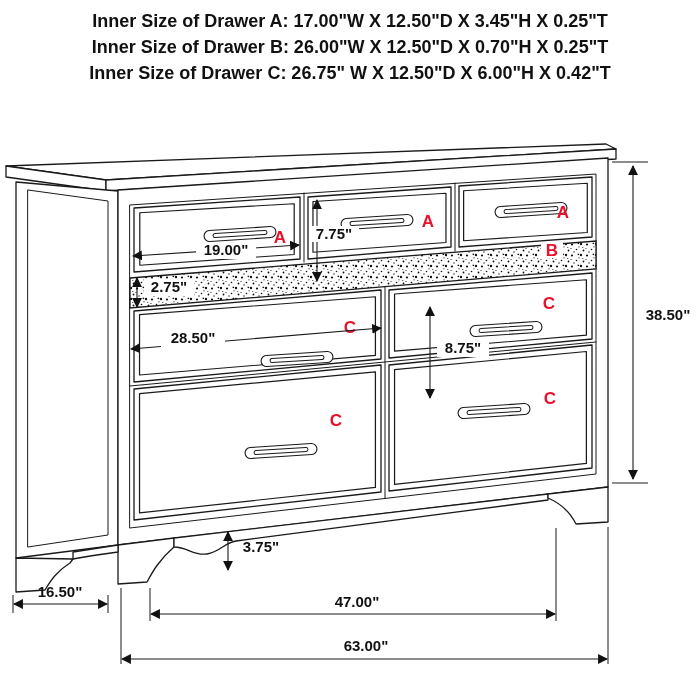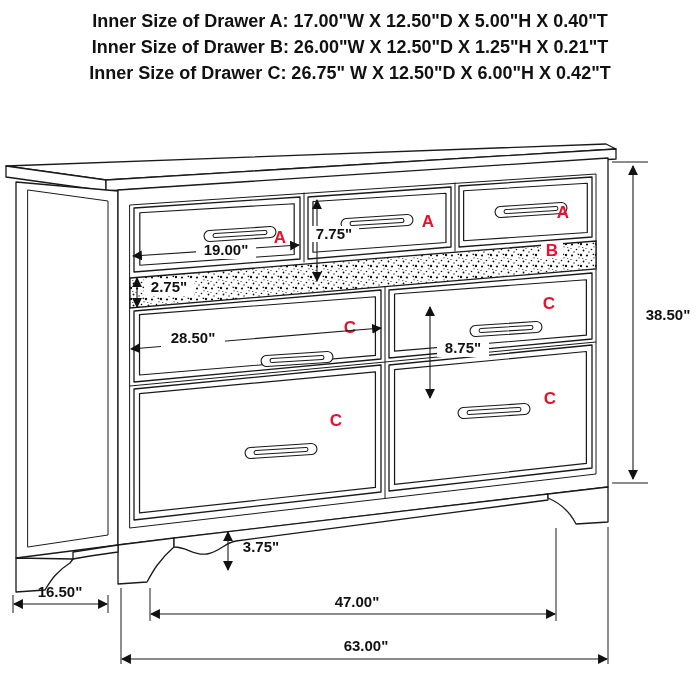--- a/index.html
+++ b/index.html
@@ -16,22 +16,22 @@
   .dim-text{font-family:"Liberation Sans",sans-serif;font-weight:bold;font-size:15px;fill:#111;text-anchor:middle;}
   .letter{font-family:"Liberation Sans",sans-serif;font-weight:bold;font-size:17px;fill:var(--red,#e8112d);text-anchor:middle;}
   .lbl-bg{fill:#fff;}
 </style>
 </head>
 <body>
 
 <div class="stage">
 
   <div class="titles">
-    <div>Inner Size of Drawer A: 17.00"W X 12.50"D X 5.00"H X 0.40"T</div>
-    <div>Inner Size of Drawer B: 26.00"W X 12.50"D X 1.25"H X 0.21"T</div>
+    <div>Inner Size of Drawer A: 17.00"W X 12.50"D X 3.45"H X 0.25"T</div>
+    <div>Inner Size of Drawer B: 26.00"W X 12.50"D X 0.70"H X 0.25"T</div>
     <div>Inner Size of Drawer C: 26.75" W X 12.50"D X 6.00"H X 0.42"T</div>
   </div>
 
   <svg class="drawing" width="700" height="700" viewBox="0 0 700 700">
     <defs>
       <marker id="arr" viewBox="0 0 10 10" refX="9" refY="5" markerWidth="9" markerHeight="9" orient="auto-start-reverse">
         <path d="M0,0 L10,5 L0,10 z" fill="#111"></path>
       </marker>
       <pattern id="sparkle" width="15" height="11" patternUnits="userSpaceOnUse">
         <rect width="15" height="11" fill="#fff"></rect>

